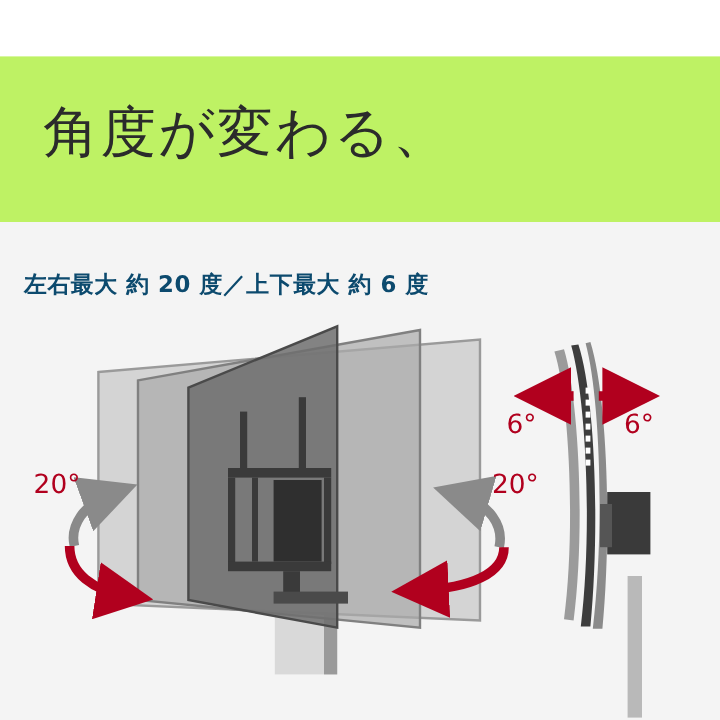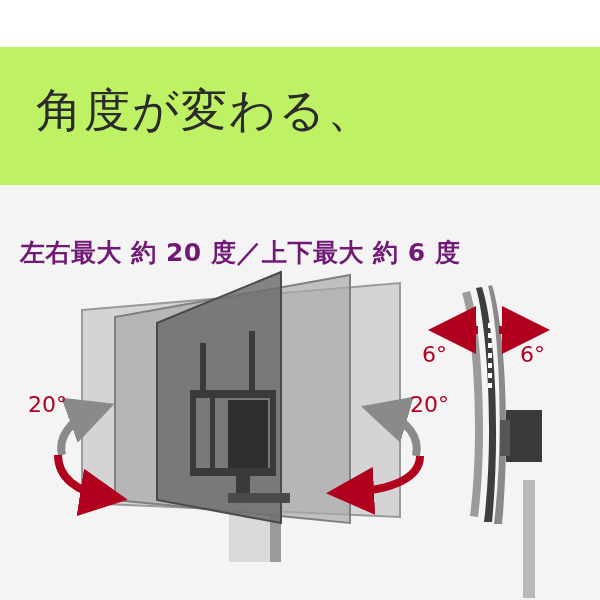--- a/index.html
+++ b/index.html
@@ -20,21 +20,21 @@
     }
     .line1 { left: 36px; top: 40px; }
     .line2 { left: 132px; top: 111px; }
     .stage {
       position: absolute; left: 0; top: 185px; width: 600px; height: 415px;
       background: #f4f4f4;
     }
     .subtitle {
       position: absolute; left: 20px; top: 39px; white-space: nowrap;
       font-family: "DejaVu Sans", "Liberation Sans", sans-serif;
-      font-weight: bold; font-size: 25px; color: #701a75; letter-spacing: 0.5px; margin-top: 12px;
+      font-weight: bold; font-size: 19px; color: #0c4a6e; letter-spacing: 0.5px;
     }
     .illus { position: absolute; left: 0; top: 0; }
     .deg {
       position: absolute; font-family: "DejaVu Sans", "Liberation Sans", sans-serif;
       color: #b1001e; font-size: 22px; white-space: nowrap;
     }
   </style>
 </head>
 <body>
 

